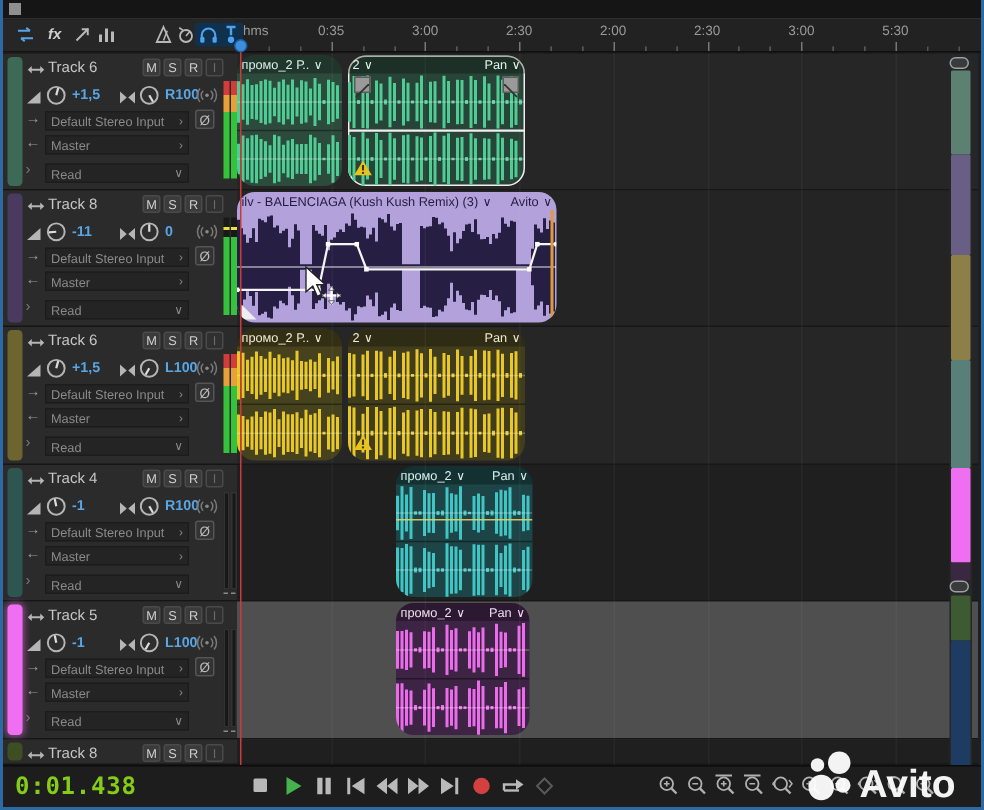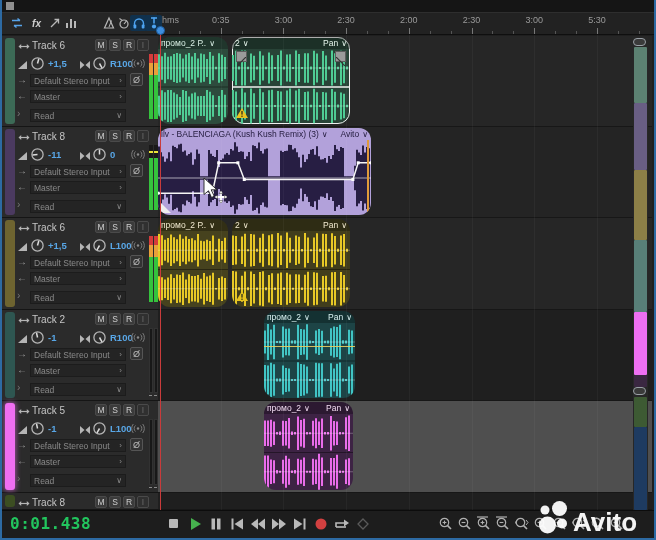--- a/index.html
+++ b/index.html
@@ -49,21 +49,21 @@
   .fade-sq{position:absolute;top:14px;width:11px;height:11px;background:#9a9a9a;border:1px solid #5c5c5c;box-sizing:border-box;z-index:6;}
   .warn{position:absolute;left:4px;bottom:2px;z-index:6;}
   .playhead-line{position:absolute;left:160px;top:33px;width:1px;height:477px;background:#c93b3b;z-index:40;}
   .playhead-head{position:absolute;left:156px;top:26px;width:9px;height:9px;border-radius:50%;background:#3e8ede;border:1px solid #1d5d9e;box-sizing:border-box;z-index:41;}
   
   .navigator{position:absolute;left:633px;top:36px;width:15px;height:474px;background:#272727;z-index:20;}
   .nav-seg{position:absolute;left:1px;width:13px;border-radius:1px;}
   .nav-cap{position:absolute;left:0px;width:13px;height:8px;border:1.5px solid #9aa0a6;border-radius:4px;background:#3a3a3a;box-sizing:border-box;}
   
   .transport{position:absolute;left:2px;top:510px;width:652px;height:28px;background:#1d1d1d;border-top:1px solid #0c0c0c;z-index:30;}
-  .time{position:absolute;left:8px;top:3px;font-family:"DejaVu Sans Mono",monospace;font-size:16px;font-weight:bold;color:#22c55e;letter-spacing:0.5px;}
+  .time{position:absolute;left:8px;top:3px;font-family:"DejaVu Sans Mono",monospace;font-size:16px;font-weight:bold;color:#84cc16;letter-spacing:0.5px;}
   .tr-buttons{position:absolute;left:162px;top:3px;display:flex;gap:1px;}
   .tr-btn{width:20px;height:20px;display:flex;align-items:center;justify-content:center;border-radius:2px;}
   .zoom-buttons{position:absolute;left:436px;top:5px;display:flex;gap:4px;}
   .zm-btn{width:15px;height:16px;display:flex;align-items:center;justify-content:center;}
   .watermark{position:absolute;left:536px;top:500px;z-index:80;opacity:0.95;}
   .cursor{position:absolute;left:201px;top:177px;z-index:60;}
 </style>
 </head>
 <body>
 
@@ -320,21 +320,21 @@
           <div class="mbar" style="background: linear-gradient(to top, rgb(53, 194, 61) 0%, rgb(53, 194, 61) 68%, rgb(232, 160, 58) 68%, rgb(232, 160, 58) 86%, rgb(212, 59, 59) 86%, rgb(212, 59, 59) 100%);"></div>
           <div class="mbar" style="background: linear-gradient(to top, rgb(53, 194, 61) 0%, rgb(53, 194, 61) 68%, rgb(232, 160, 58) 68%, rgb(232, 160, 58) 86%, rgb(212, 59, 59) 86%, rgb(212, 59, 59) 100%);"></div>
         </div>
       </div>
       <div class="hdr" style="top: 310px; height: 91px;">
         <div class="strip" style="background: rgb(46, 86, 81);"></div>
         <svg width="12" height="9" viewBox="0 0 12 9" style="position: absolute; left: 16px; top: 6px;">
           <path d="M1.5 4.5h9" stroke="#b5b5b5" stroke-width="1.2"></path>
           <path d="M3.2 2L0.5 4.5L3.2 7z M8.8 2l2.7 2.5L8.8 7z" fill="#b5b5b5"></path>
         </svg>
-        <span class="trk-name">Track 2</span>
+        <span class="trk-name">Track 4</span>
         <div class="msr" style="left: 93px;">M</div>
         <div class="msr" style="left: 107px;">S</div>
         <div class="msr" style="left: 121px;">R</div>
         <div class="msr dim" style="left: 135px;">I</div>
         <svg width="11" height="10" viewBox="0 0 11 10" style="position: absolute; left: 15px; top: 24px;">
           <path d="M1 9H10V1z" fill="#b5b5b5"></path>
         </svg>
         <svg width="15" height="15" viewBox="0 0 15 15" style="position: absolute; left: 28px; top: 20px;">
           <circle cx="7.5" cy="7.5" r="5.6" fill="#2e2e2e" stroke="#b5b5b5" stroke-width="1.3"></circle>
           <line x1="7.5" y1="7.5" x2="6.5" y2="2.6" stroke="#dcdcdc" stroke-width="1.5"></line>

